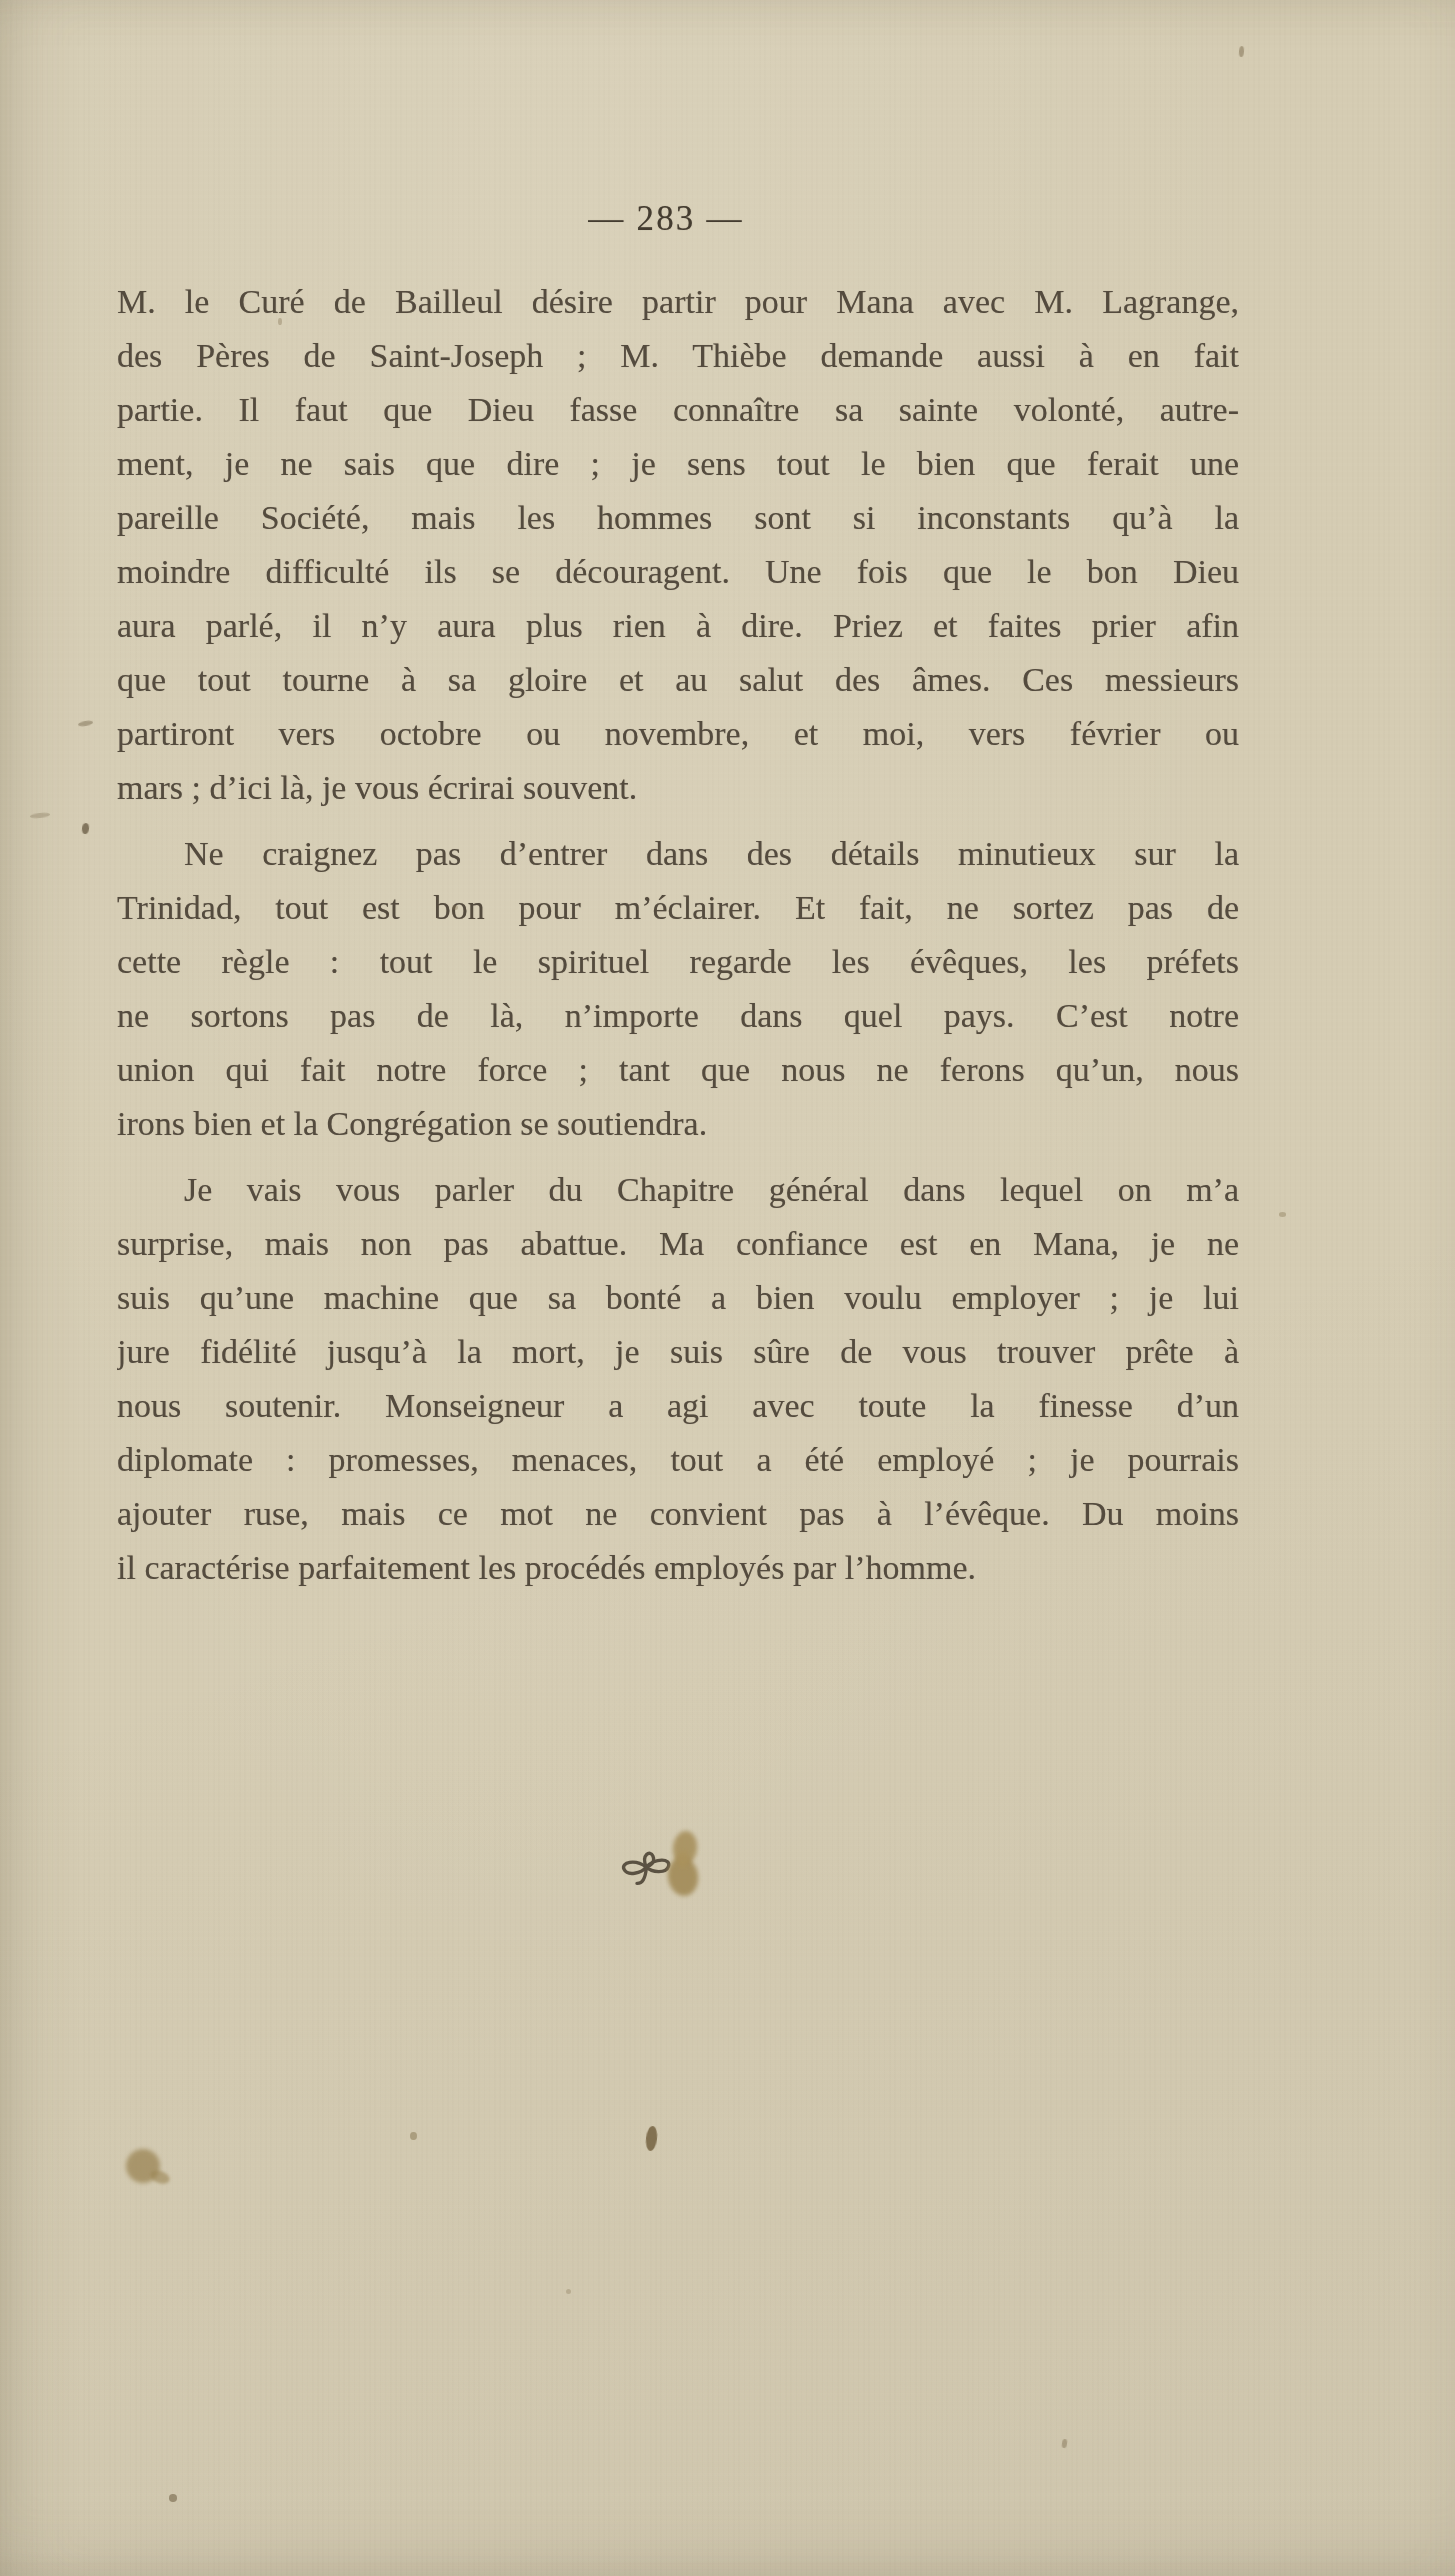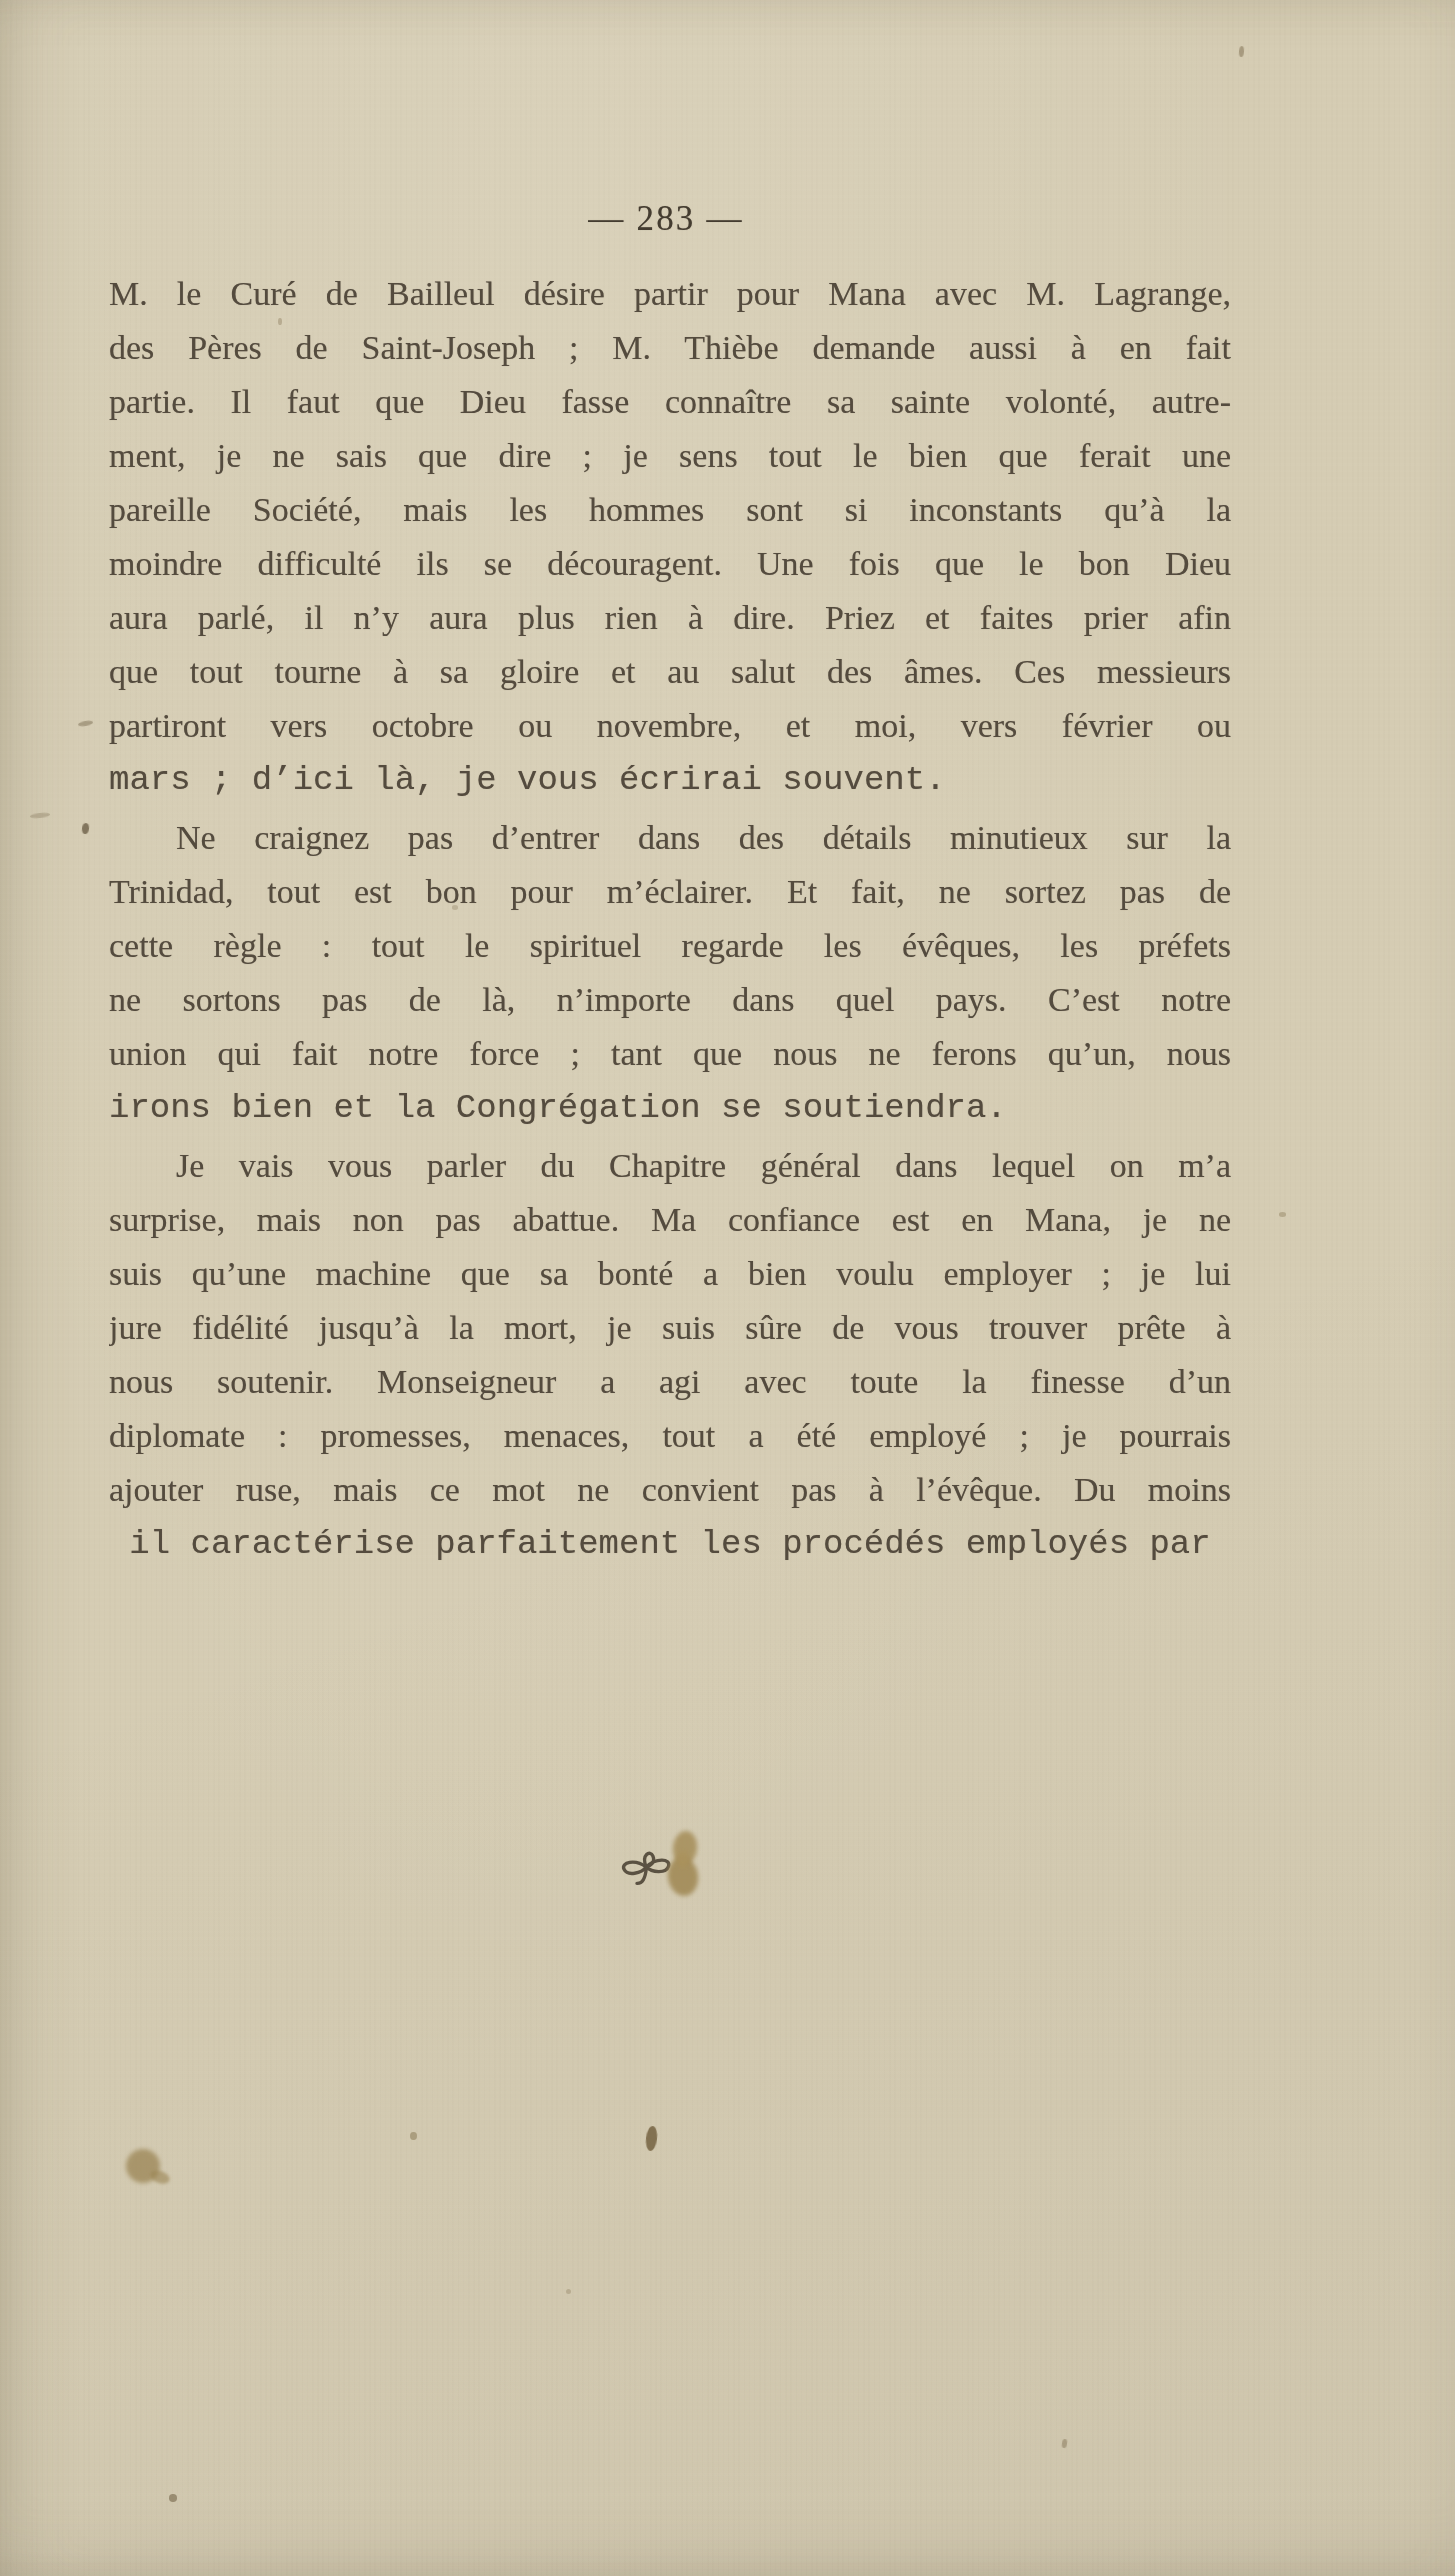--- a/index.html
+++ b/index.html
@@ -38,31 +38,31 @@
     white-space: nowrap;
   }
   .text-block {
     position: absolute;
     left: 105px; top: 263px; width: 1122px;
     color: #544b3e;
     font-size: 34px;
     line-height: 54px;
     text-shadow: 0 0 0.7px rgba(84,75,62,0.42);
   }
-  .para { margin: 4px; padding: 0; }
+  .para { margin: 12px; padding: 0; }
   .line {
     width: 1122px;
     height: 54px;
     overflow: hidden;
     text-align: justify;
     text-align-last: justify;
     white-space: normal;
   }
   .line.pfirst { text-indent: 67px; }
-  .line.plast  { text-align: center; text-align-last: left; font-family: Liberation Mono, monospace; }
+  .line.plast  { text-align: center; text-align-last: left; }
   .ornament-row {
     position: absolute;
     left: 105px; top: 1829px; width: 1122px; height: 90px;
   }
   .fleuron {
     position: absolute;
     left: 513px; top: 13.5px;
     transform: rotate(-4deg);
   }
   .fleuron svg { display: block; }

